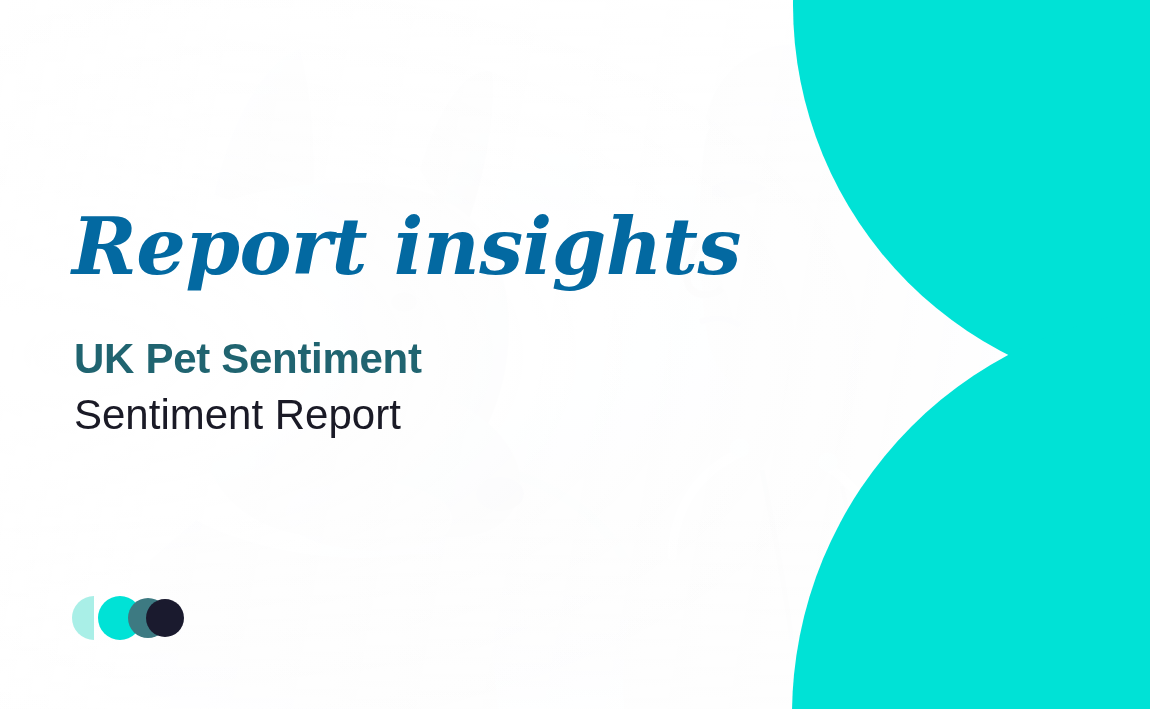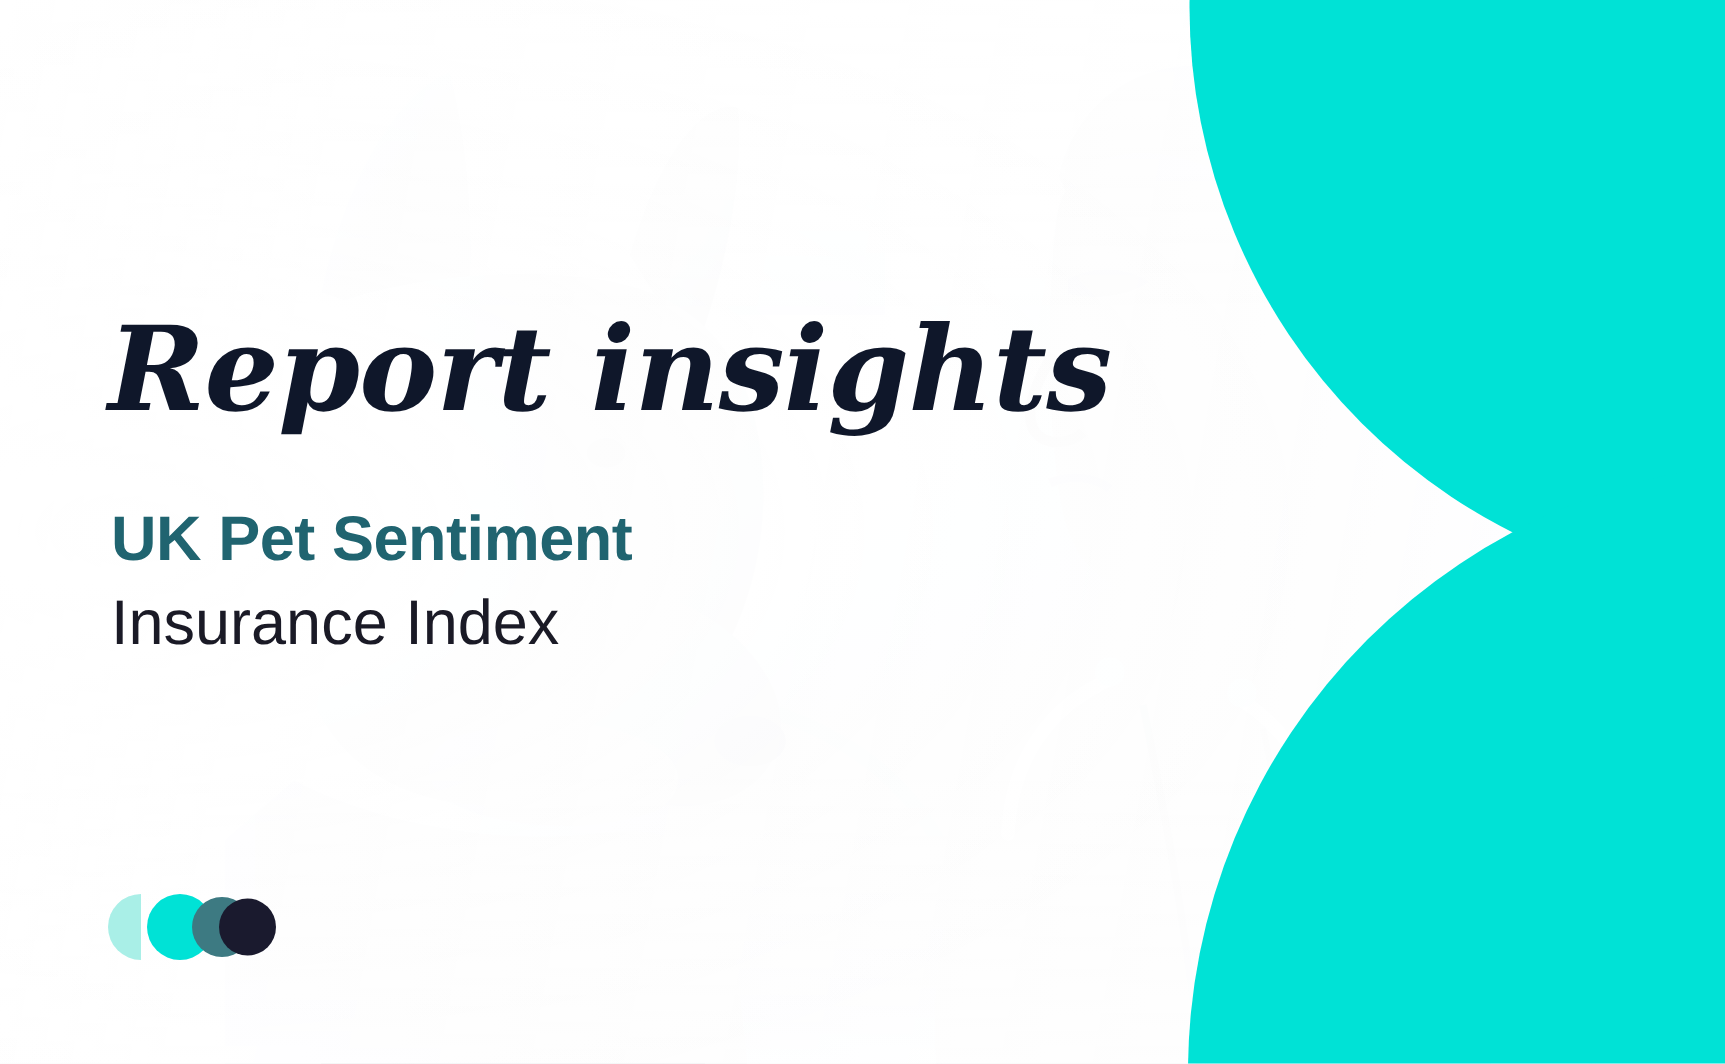--- a/index.html
+++ b/index.html
@@ -48,21 +48,21 @@
   
   .title {
     position:absolute;
     left:72px; top:208px;
     font-family:"DejaVu Serif", "Liberation Serif", serif;
     font-weight:700;
     font-style:italic;
     font-size:78px;
     line-height:1.0;
     letter-spacing:-0.5px;
-    color:#0f172a;
+    color:#0369a1;
     white-space:nowrap;
   }
 
   .subtitle-1 {
     position:absolute;
     left:74px; top:338px;
     font-family:"Liberation Sans", sans-serif;
     font-weight:700;
     font-size:42px;
     line-height:1.0;
@@ -202,21 +202,21 @@
 
     <circle cx="1185" cy="5" r="392" fill="#00E2D6"></circle>
 
     <circle cx="1200" cy="715" r="408" fill="#00E2D6"></circle>
   </svg>
 
   <div class="title">Report insights</div>
 
   <div class="subtitle-1">UK Pet Sentiment</div>
 
-  <div class="subtitle-2">Insurance Index</div>
+  <div class="subtitle-2">Sentiment Report</div>
 
   <svg class="logo" viewBox="0 0 112 44">
 
     <path d="M22 0 A22 22 0 0 0 22 44 Z" fill="#A9EFE7"></path>
 
     <circle cx="48" cy="22" r="22" fill="#00E2D6"></circle>
 
     <circle cx="76" cy="22" r="20" fill="#3D7A82"></circle>
 
     <circle cx="93" cy="22" r="19" fill="#1A1A2E"></circle>

